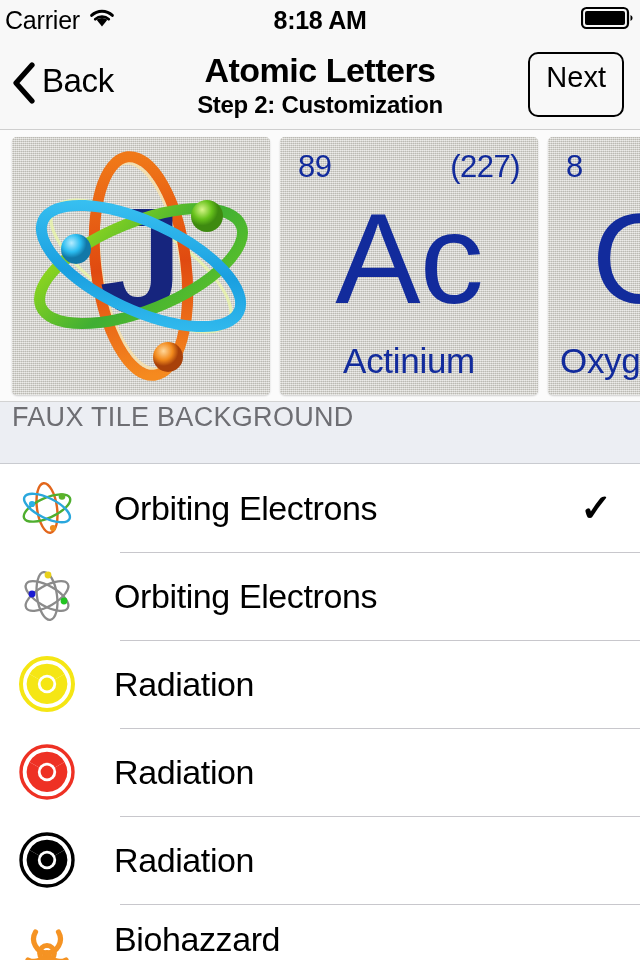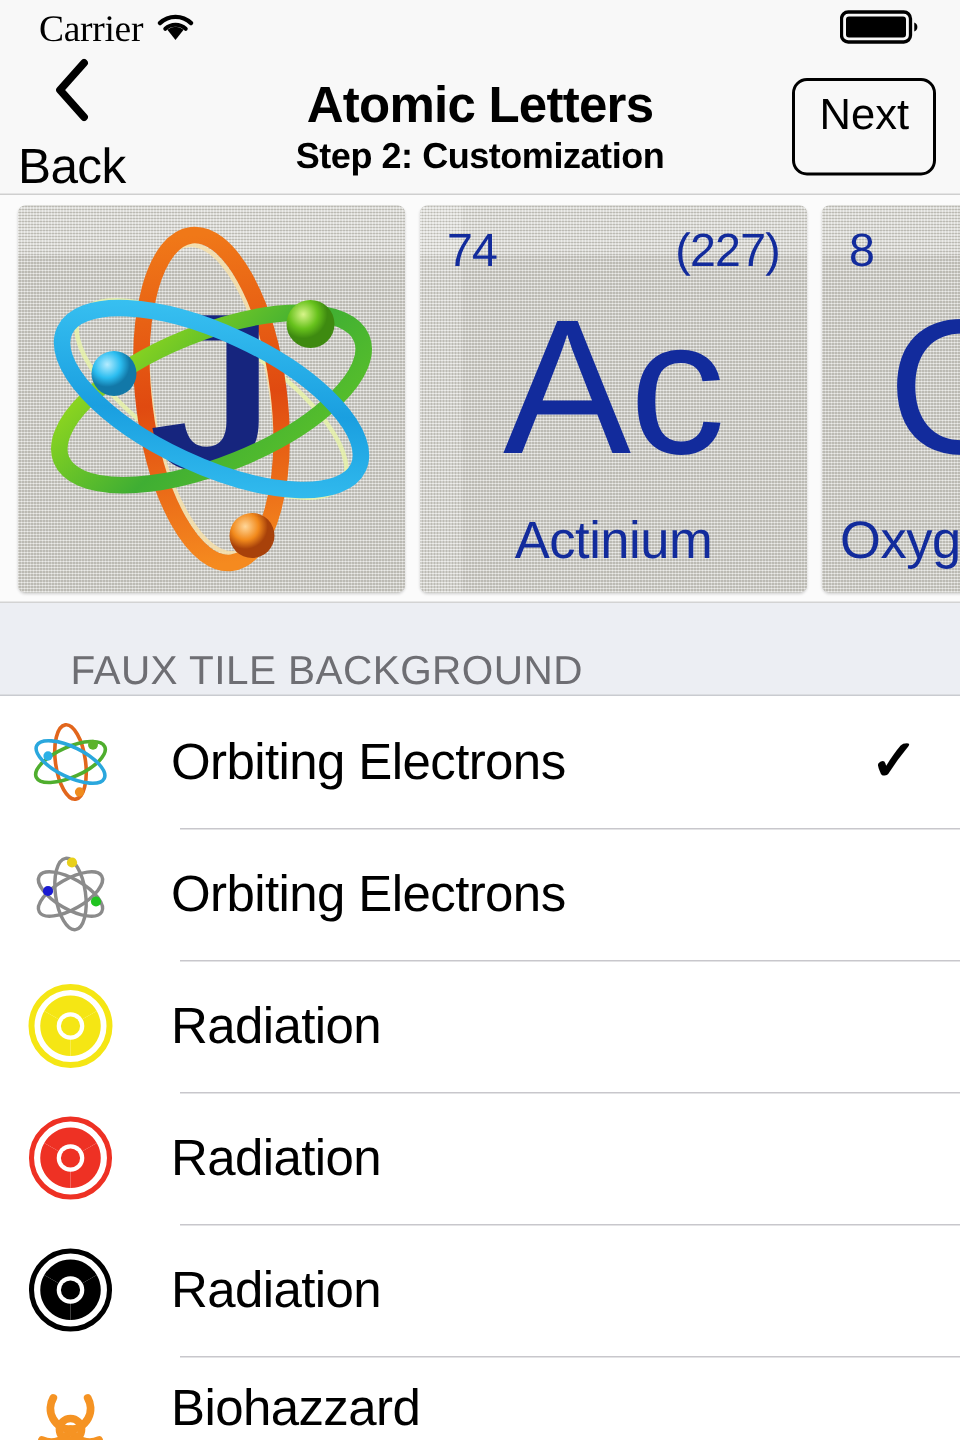--- a/index.html
+++ b/index.html
@@ -9,41 +9,40 @@
     background:#ffffff;
     overflow:hidden;
     -webkit-font-smoothing:antialiased;
   }
   .screen { width:640px; height:960px; position:relative; background:#fff; }
 
   
   .statusbar {
     height:40px; background:#f8f8f8;
     display:flex; align-items:center; position:relative;
-    padding:0 26px;
-    font-family:Liberation Serif, serif;
+    padding:0 5px;
   }
   .sb-left { display:flex; align-items:center; gap:9px; }
   .sb-carrier { font-size:25px; color:#000; letter-spacing:-0.2px; }
   .sb-time {
     position:absolute; left:0; right:0; text-align:center;
     font-size:25px; font-weight:bold; color:#000; letter-spacing:-0.3px;
     pointer-events:none;
   }
   .sb-right { margin-left:auto; display:flex; align-items:center; }
 
   
   .navbar {
     height:90px; background:#f8f8f8;
     display:flex; align-items:center; position:relative;
     border-bottom:1px solid #cfcfcf;
   }
   .nav-back {
-    display:flex; align-items:center; gap:6px;
-    padding-left:12px; z-index:3;flex-direction:column;
+    display:flex; align-items:flex-start; gap:6px;
+    padding-left:12px; z-index:3;
   }
   .nav-back-label { font-size:33px; color:#000; letter-spacing:-0.4px; }
   .nav-titles {
     position:absolute; left:0; right:0; top:0; bottom:0;
     display:flex; flex-direction:column; align-items:center;
     justify-content:center; gap:1px; pointer-events:none;
   }
   .nav-title { font-size:34px; font-weight:bold; color:#000; letter-spacing:-0.5px; }
   .nav-subtitle { font-size:24px; font-weight:bold; color:#000; letter-spacing:-0.3px; }
   .nav-next {
@@ -93,21 +92,21 @@
     position:absolute; left:0; right:0; bottom:14px;
     text-align:center; font-size:35px; color:#122b9c; letter-spacing:-0.3px;
   }
   
   .tile.clipped .el-symbol { text-align:left; padding-left:44px; }
   .tile.clipped .el-name { text-align:left; padding-left:12px; }
 
   
   .section-header {
     height:62px; background:#eceef3;
-    display:flex; align-items:flex-end; padding-left:47px;
+    display:flex; align-items:flex-start; padding-left:12px;
     border-bottom:1px solid #c9cbd0;
   }
   .section-header-text {
     font-size:27px; color:#6e6e73; letter-spacing:0.3px;
   }
 
   
   .list { background:#fff; }
   .row {
     height:88px; display:flex; align-items:center;
@@ -141,20 +140,21 @@
     <div class="sb-left">
       <span class="sb-carrier">Carrier</span>
       <span>
         <svg width="26" height="20" viewBox="0 0 26 20">
           <path d="M13 18.6 L7.6 11.8 A8.6 8.6 0 0 1 18.4 11.8 Z" fill="#000"></path>
           <path d="M2.6 7.4 A15 15 0 0 1 23.4 7.4" stroke="#000" stroke-width="2.9" fill="none" stroke-linecap="round"></path>
           <path d="M6.2 11.2 A10 10 0 0 1 19.8 11.2" stroke="#000" stroke-width="2.7" fill="none" stroke-linecap="round"></path>
         </svg>
       </span>
     </div>
+    <div class="sb-time">8:18 AM</div>
     <div class="sb-right">
       <span>
         <svg width="54" height="24" viewBox="0 0 54 24">
           <rect x="1" y="2" width="46" height="20" rx="4.5" ry="4.5" fill="none" stroke="#000" stroke-width="2.2"></rect>
           <rect x="4" y="5" width="40" height="14" rx="2" ry="2" fill="#000"></rect>
           <path d="M49.5 9 L49.5 15 A3.2 3.2 0 0 0 49.5 9 Z" fill="#000"></path>
         </svg>
       </span>
     </div>
   </div>
@@ -230,21 +230,21 @@
           <circle cx="195" cy="79" r="16" fill="url(#eGreen)"></circle>
           <circle cx="64" cy="112" r="15" fill="url(#eBlue)"></circle>
           <circle cx="156" cy="220" r="15" fill="url(#eOrange)"></circle>
         </svg>
       </div>
     </div>
 
     <div class="tile">
       <div class="tile-texture"></div>
       <div class="tile-inner">
-        <div class="el-num">74</div>
+        <div class="el-num">89</div>
         <div class="el-mass">(227)</div>
         <div class="el-symbol">Ac</div>
         <div class="el-name">Actinium</div>
       </div>
     </div>
 
     <div class="tile clipped">
       <div class="tile-texture"></div>
       <div class="tile-inner">
         <div class="el-num">8</div>

